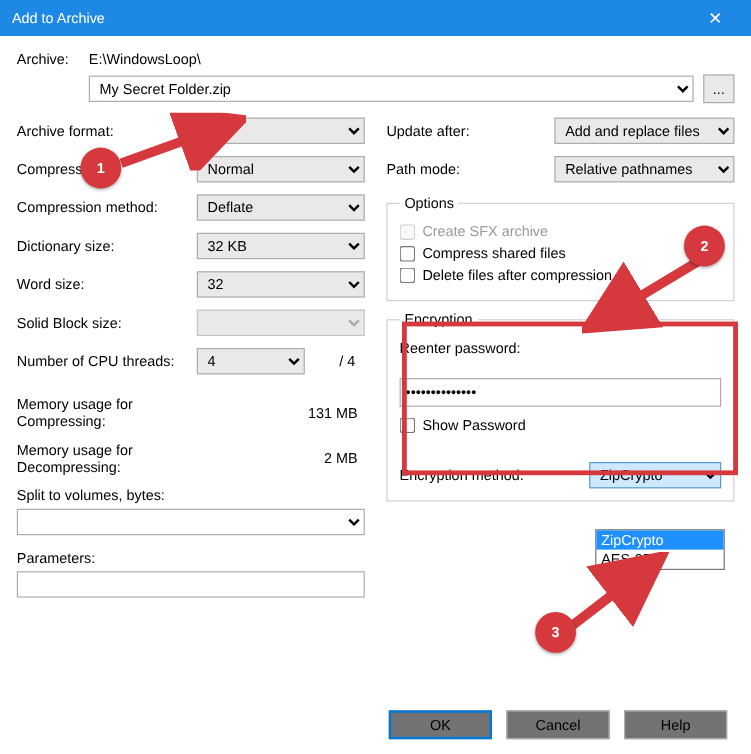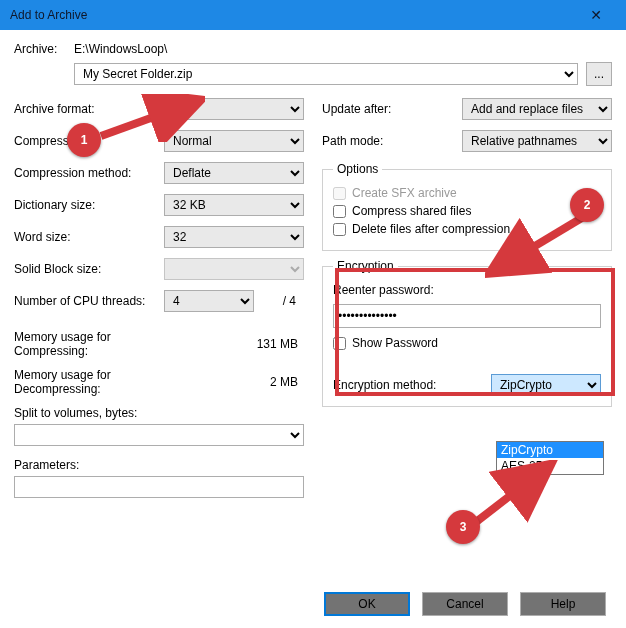--- a/index.html
+++ b/index.html
@@ -1,17 +1,17 @@
 <!DOCTYPE html>
 <html><head>
 <meta charset="utf-8">
 <style>
   * { box-sizing: border-box; font-family: "Segoe UI", Tahoma, sans-serif; font-size: 12px; }
   body { margin: 0; background: #fff; width: 626px; height: 628px; position: relative; overflow: hidden; }
-  .titlebar { background: #1e88e5; color: #0f172a; height: 30px; display: flex; align-items: center; padding: 0 10px; justify-content: space-between; }
+  .titlebar { background: #1e88e5; color: #ffffff; height: 30px; display: flex; align-items: center; padding: 0 10px; justify-content: space-between; }
   .titlebar .title { font-size: 12px; }
   .titlebar .close { width: 40px; text-align: center; font-size: 14px; cursor: pointer; }
   .content { padding: 12px 14px 6px 14px; display: flex; gap: 18px; }
   .col { flex: 1; }
   .row { display: flex; align-items: center; margin-bottom: 10px; min-height: 22px; }
   .row .lbl { flex: 1; }
   .row .ctrl { flex: 0 0 140px; }
   .row .val { flex: 0 0 140px; text-align: right; padding-right: 6px; }
   input[type=text], input[type=password], select {
     width: 100%; height: 22px; border: 1px solid #adadad; background: #fff;
@@ -147,21 +147,21 @@
       </label>
       <label class="chk">
         <input type="checkbox" style="">
         <span>Delete files after compression</span>
       </label>
     </fieldset>
 
     <fieldset>
       <legend>Encryption</legend>
       <div class="pw-row">
-        <div style="margin-bottom:7px;">Reenter password:</div>
+        <div style="margin-bottom:18px;">Reenter password:</div>
         <input type="password" value="••••••••••••••" style="">
       </div>
       <label class="chk" style="margin-top:6px;">
         <input type="checkbox" style="">
         <span>Show Password</span>
       </label>
       <div class="enc-method">
         <span class="lbl">Encryption method:</span>
         <select><option>ZipCrypto</option></select>
       </div>

